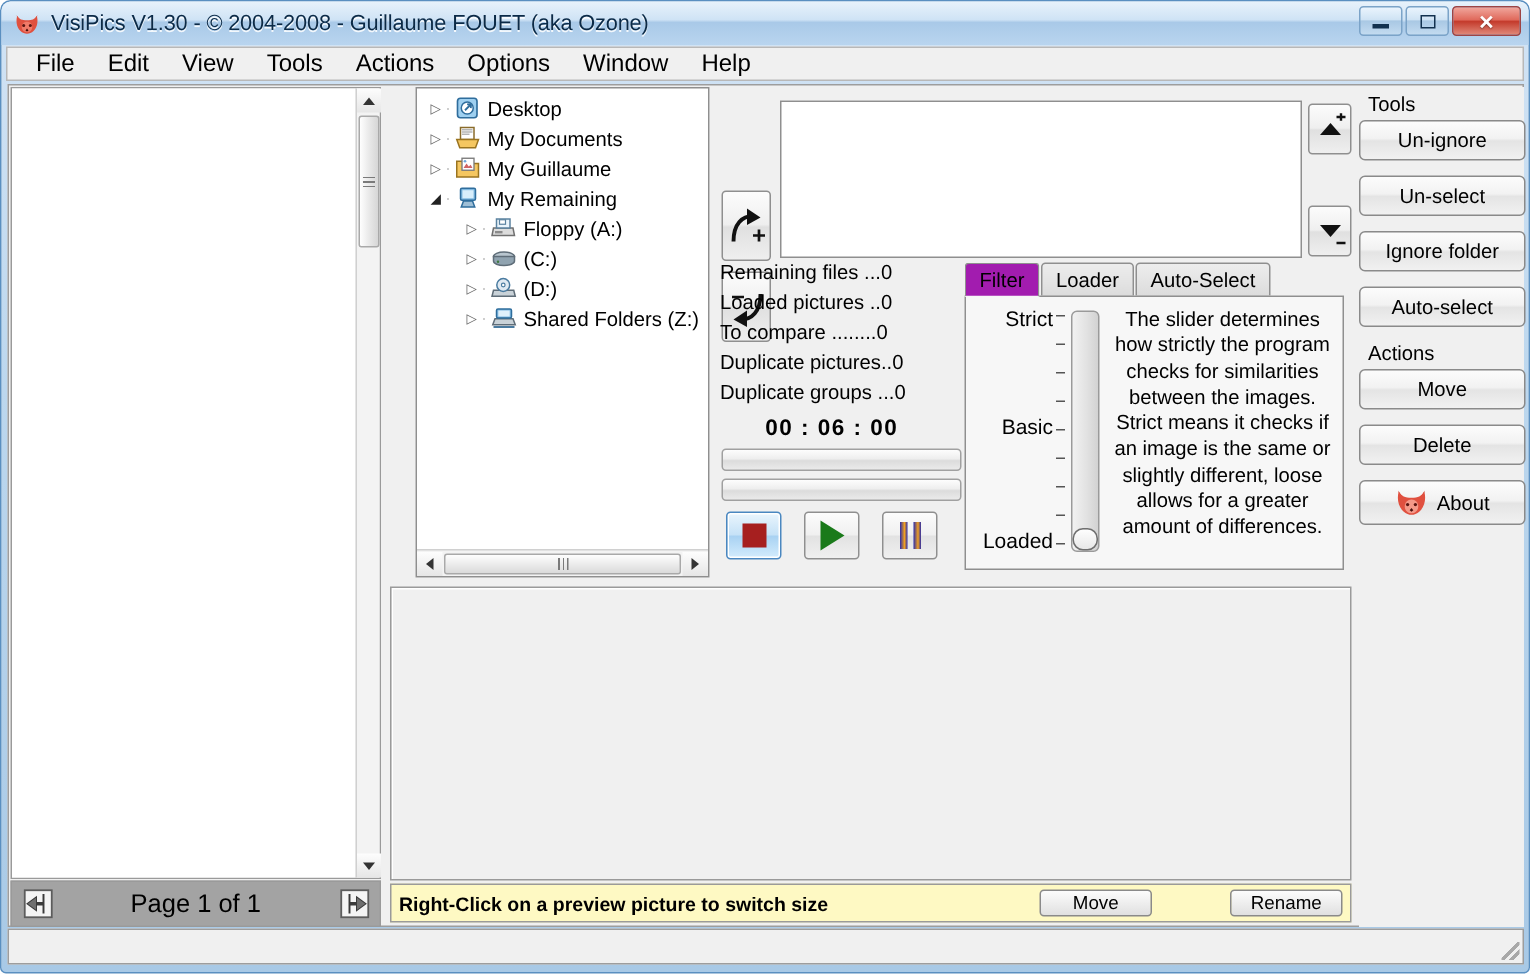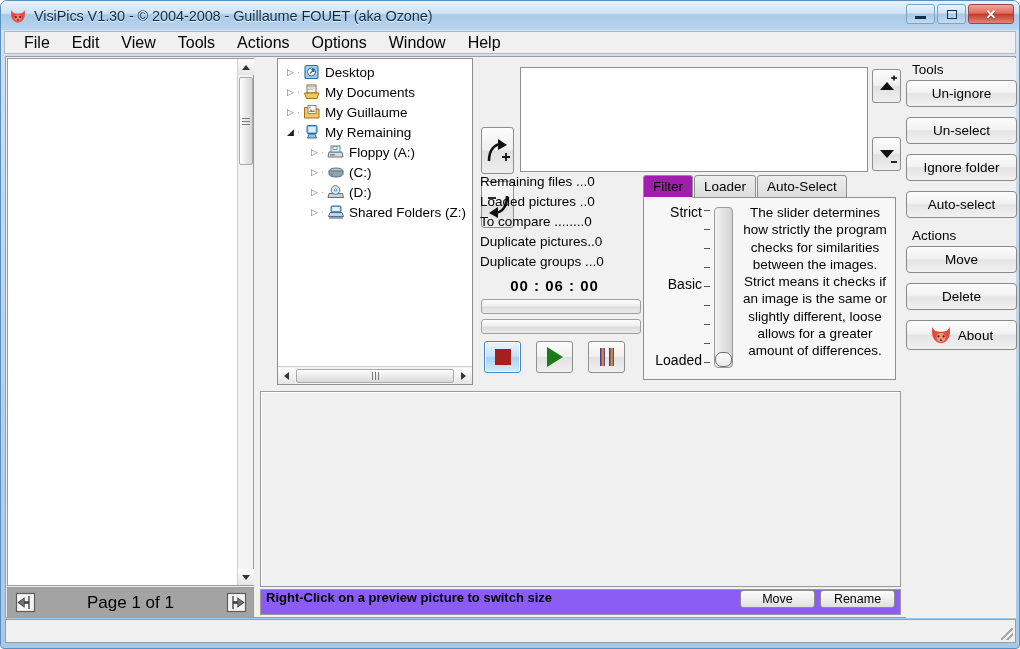--- a/index.html
+++ b/index.html
@@ -325,23 +325,23 @@
   #preview-area {
     position: absolute; left: 254px; top: 334px;
     width: 641px; height: 196px;
     background: #f0f0f0;
     border: 1px solid #9a9a9a;
     box-shadow: inset 1px 1px 0 #ffffff;
   }
   #statusbar {
     position: absolute; left: 254px; top: 532px;
     width: 641px; height: 26px;
-    background: #8b5cf6;
+    background: #fef9c3;
     border: 1px solid #9a9a9a;
-    display: flex; 
+    display: flex; align-items: center; gap: 47px;
   }
   #status-text {
     font-size: 13px; font-weight: bold; color: #000;
     margin-left: 5px; flex: 1; white-space: nowrap;
   }
   .sbtn {
     width: 75px; height: 18px; margin-right: 5px;
     background: linear-gradient(to bottom,#fcfcfc,#eeeeee 50%,#e0e0e0);
     border: 1px solid #8a8a8a; border-radius: 3px;
     font-size: 12.5px; color: #000;

